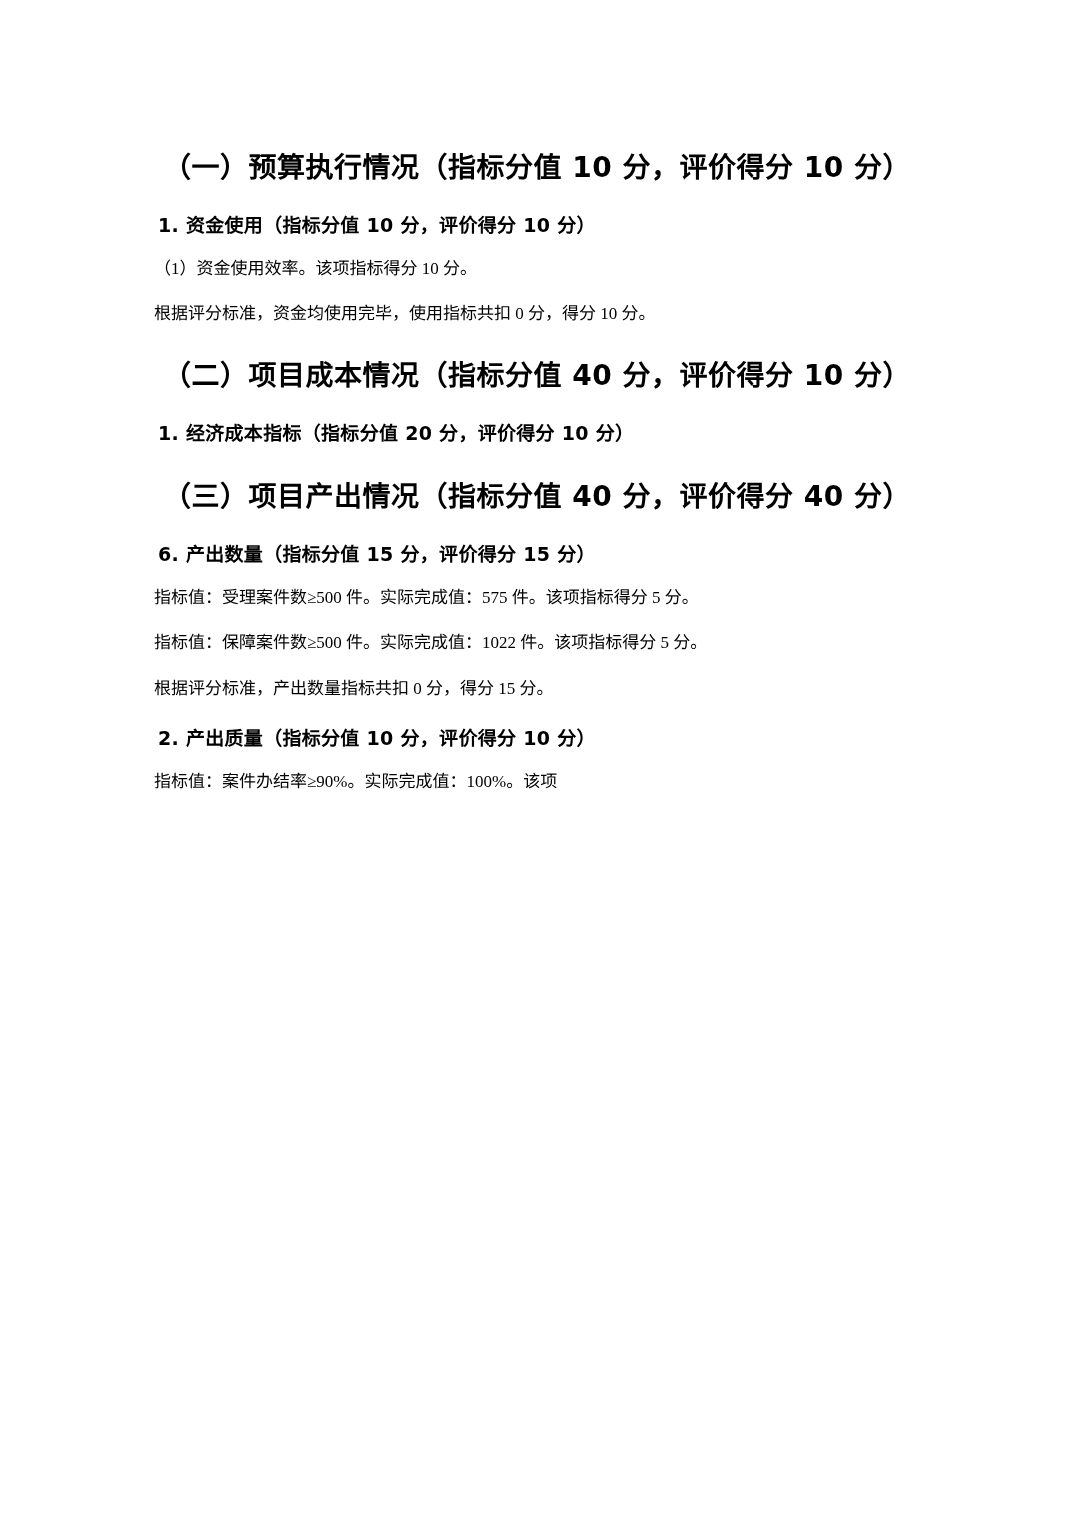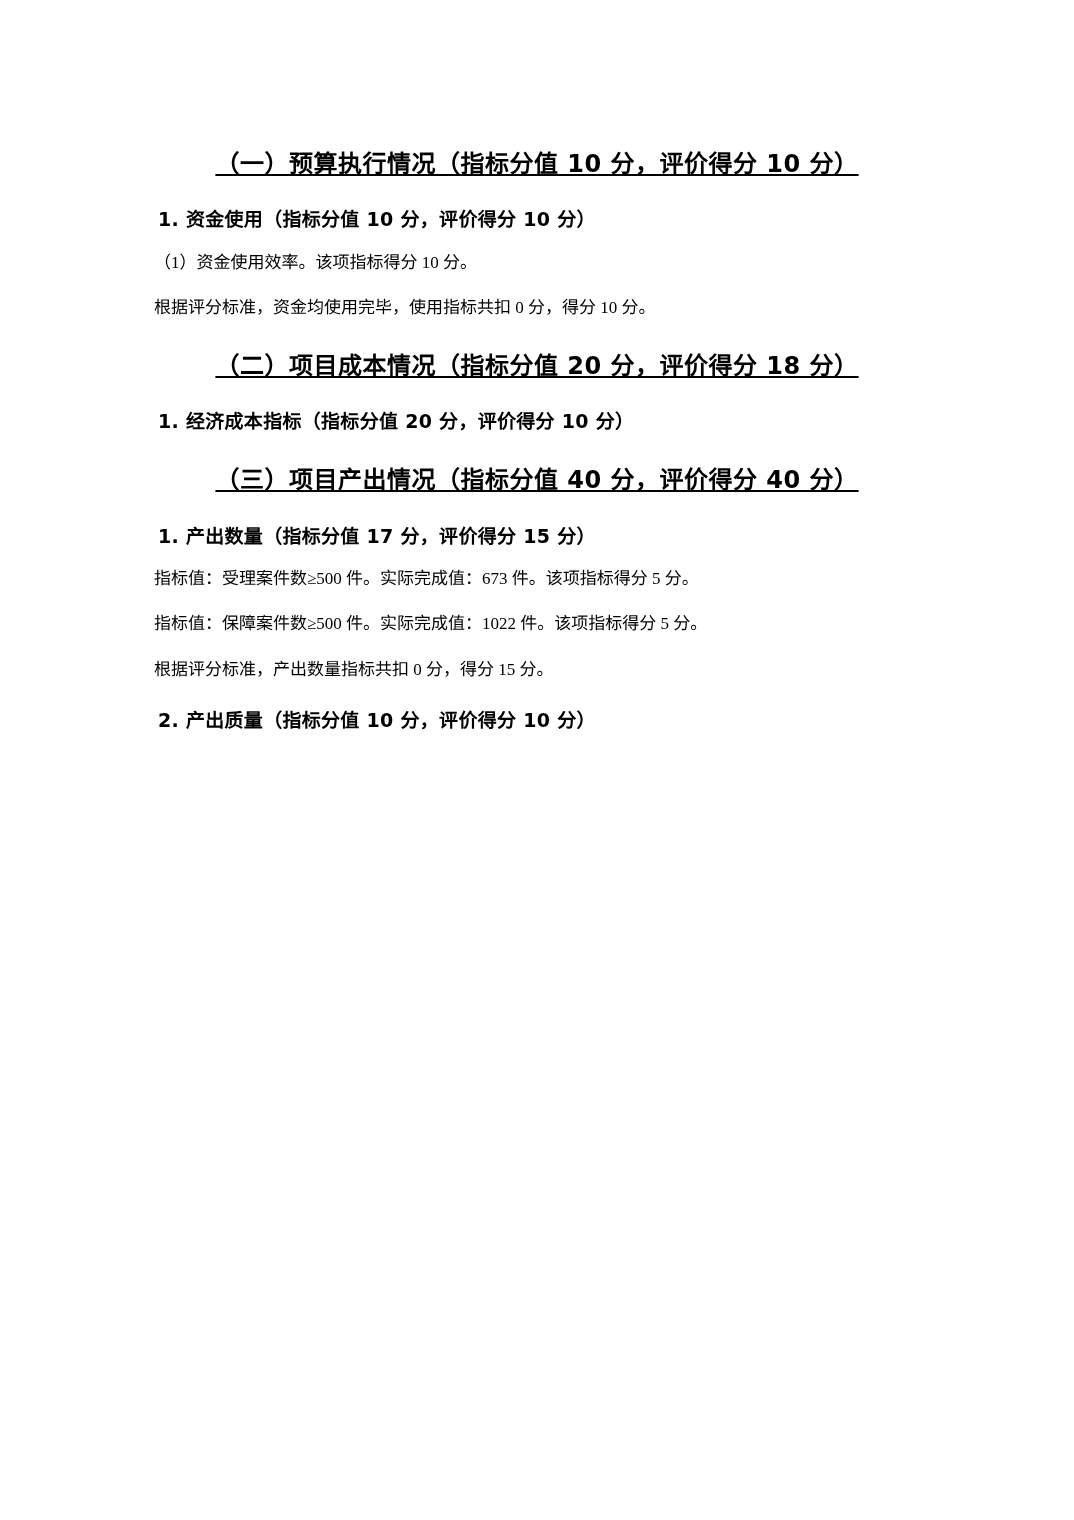--- a/index.html
+++ b/index.html
@@ -22,27 +22,26 @@
     padding: 120px 120px 90px 120px;
     position: relative;
   }
   .doc-body {
     width: 100%;
   }
   
   .heading-l1 {
     font-family: "DejaVu Sans", "Liberation Sans", sans-serif;
     font-weight: bold;
-    font-size: 24px;
+    font-size: 28px;
     line-height: 1.55;
     letter-spacing: 0.5px;
     text-align: center;
     margin: 26px 0 10px 0;
     white-space: nowrap;
-    text-decoration: underline;
   }
   .heading-l2 {
     font-family: "DejaVu Sans", "Liberation Sans", sans-serif;
     font-weight: bold;
     font-size: 19px;
     line-height: 1.55;
     letter-spacing: 0.3px;
     text-indent: 2em;
     margin: 22px 0 10px 0;
   }
@@ -68,33 +67,34 @@
   <div class="doc-body">
 
     <h2 class="heading-l1">（一）预算执行情况（指标分值 10 分，评价得分 10 分）</h2>
 
     <h3 class="heading-l2">1. 资金使用（指标分值 10 分，评价得分 10 分）</h3>
 
     <p class="para gap-top">（1）资金使用效率。该项指标得分 10 分。</p>
 
     <p class="para tight">根据评分标准，资金均使用完毕，使用指标共扣 0 分，得分 10 分。</p>
 
-    <h2 class="heading-l1">（二）项目成本情况（指标分值 20 分，评价得分 18 分）</h2>
+    <h2 class="heading-l1">（二）项目成本情况（指标分值 40 分，评价得分 10 分）</h2>
 
     <h3 class="heading-l2">1. 经济成本指标（指标分值 20 分，评价得分 10 分）</h3>
 
 
     <h2 class="heading-l1">（三）项目产出情况（指标分值 40 分，评价得分 40 分）</h2>
 
-    <h3 class="heading-l2">1. 产出数量（指标分值 17 分，评价得分 15 分）</h3>
+    <h3 class="heading-l2">6. 产出数量（指标分值 15 分，评价得分 15 分）</h3>
 
-    <p class="para gap-top tight">指标值：受理案件数≥500 件。实际完成值：673 件。该项指标得分 5 分。</p>
+    <p class="para gap-top tight">指标值：受理案件数≥500 件。实际完成值：575 件。该项指标得分 5 分。</p>
 
 
     <p class="para tight">指标值：保障案件数≥500 件。实际完成值：1022 件。该项指标得分 5 分。</p>
 
     <p class="para tight">根据评分标准，产出数量指标共扣 0 分，得分 15 分。</p>
 
     <h3 class="heading-l2">2. 产出质量（指标分值 10 分，评价得分 10 分）</h3>
 
+    <p class="para gap-top">指标值：案件办结率≥90%。实际完成值：100%。该项</p>
 
   </div>
 </div>
 
 </body></html>

